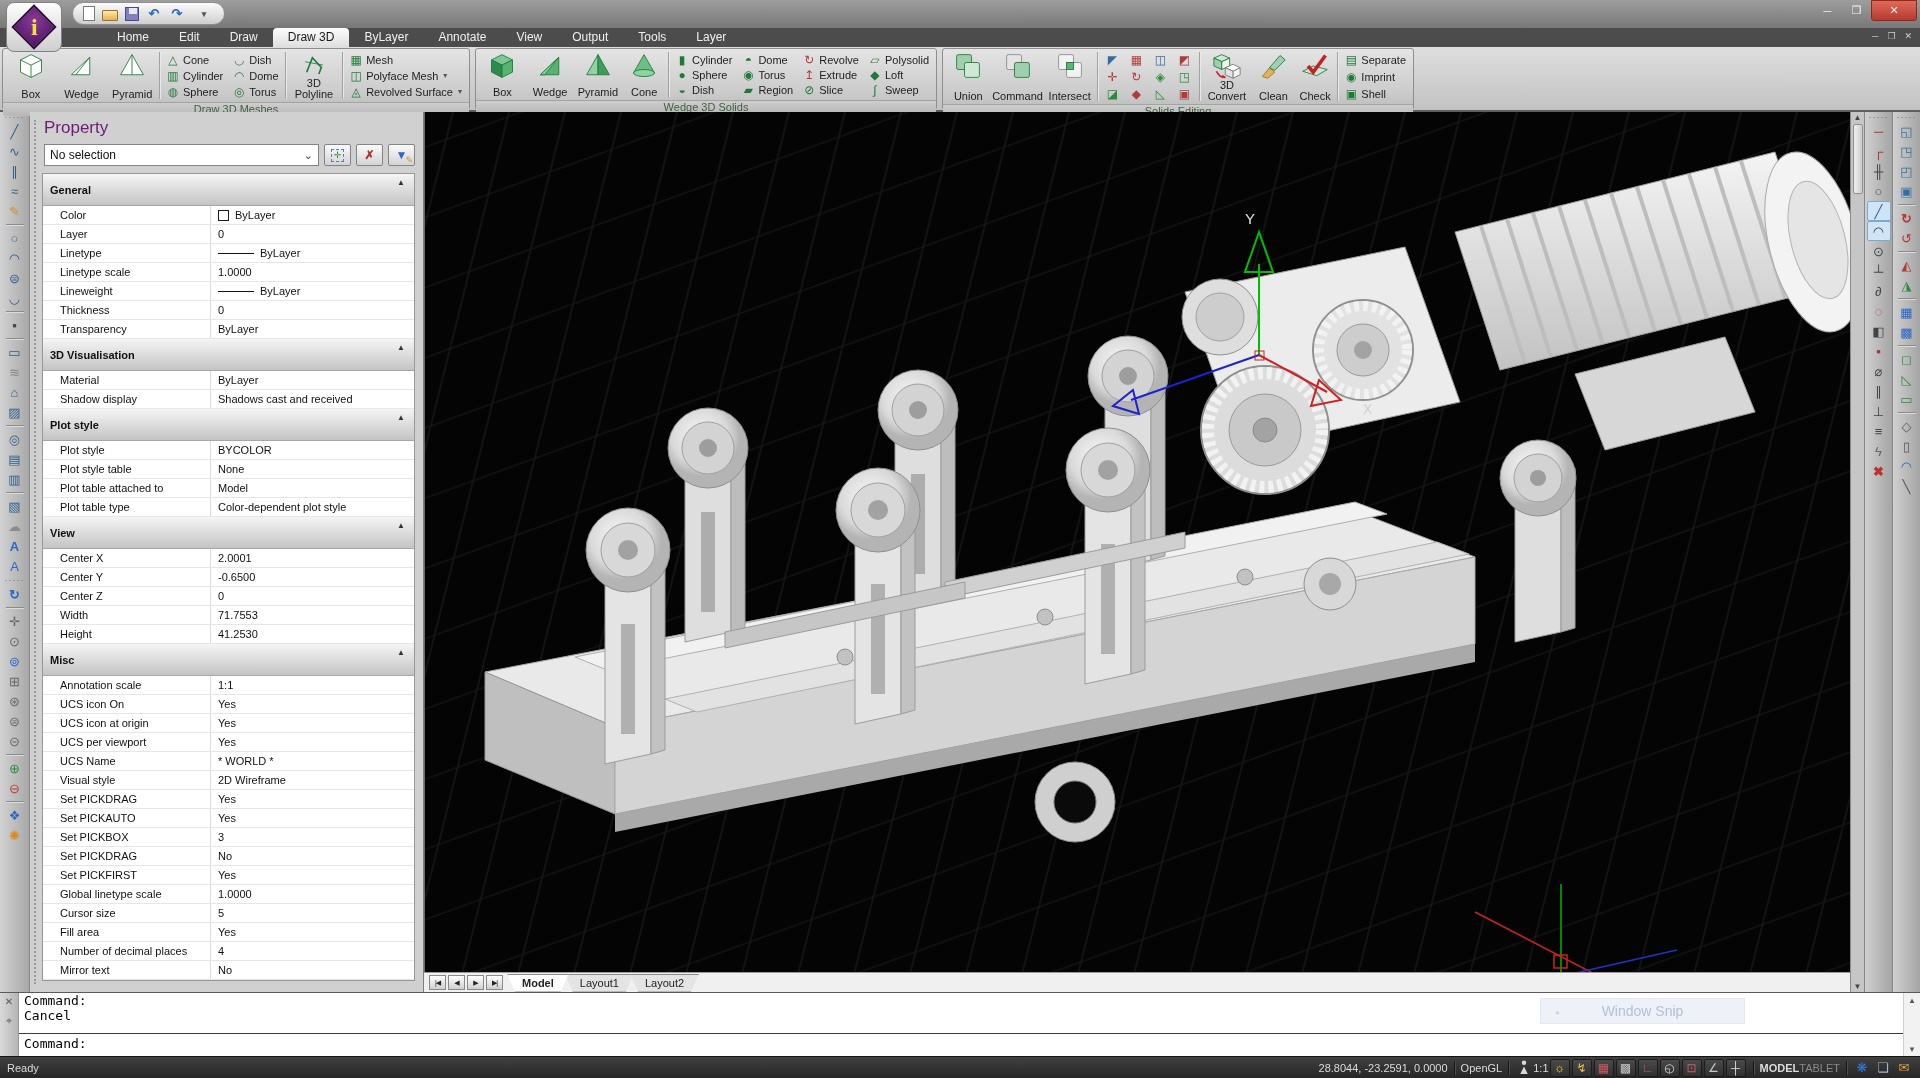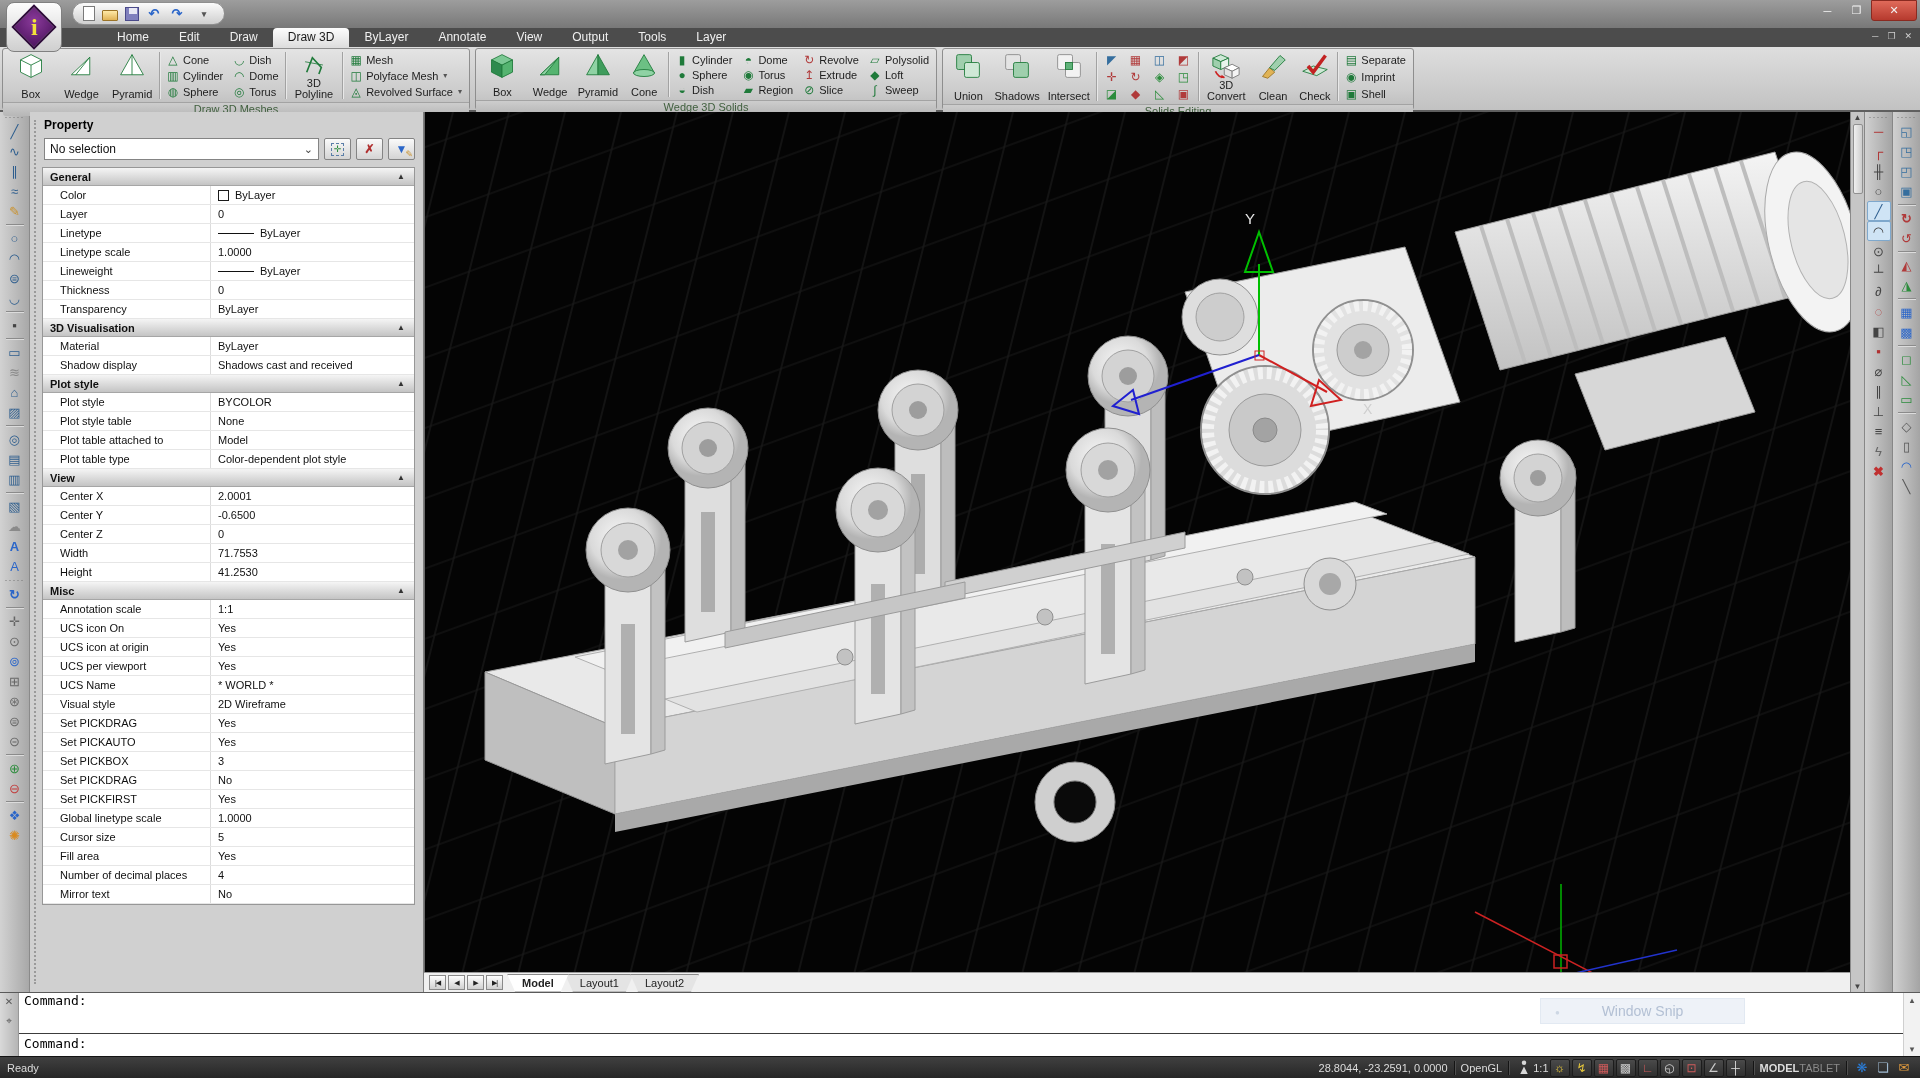--- a/index.html
+++ b/index.html
@@ -55,31 +55,31 @@
   .tbi.bold{font-weight:bold;}
   .tbi.sep{height:7px;}
   .tbi.sep::after{content:"";width:18px;border-top:1px solid #8b8b8b;box-shadow:0 1px 0 #dcdcdc;}
   .tbi.grip{height:8px;}
   .tbi.grip::after{content:"·····";color:#6f6f6f;font-size:9px;letter-spacing:1px;line-height:4px;}
   .tbi.hl{background:#cfe4f5;border:1px solid #7fa8cc;border-radius:2px;}
 
   
   .prop{width:394px;background:#d0d0d0;border-right:1px solid #7f7f7f;display:flex;flex-direction:column;padding:3px 6px 0 12px;position:relative;flex:none;}
   .prop::before{content:"";position:absolute;left:4px;top:8px;bottom:8px;width:3px;border-left:2px dotted #9a9a9a;}
-  .ptitle{font-weight:bold;font-size:12px;color:#000000;padding:3px 0 6px 2px;}
+  .ptitle{font-weight:normal;font-size:17px;color:#701a75;padding:3px 0 6px 2px;}
   .pselrow{display:flex;gap:5px;margin:0 2px 7px 2px;}
   .pselect{flex:1;height:22px;background:#fff;border:1px solid #848484;font-size:12px;display:flex;align-items:center;justify-content:space-between;padding:0 5px;color:#111;}
   .pselect .chev{color:#444;font-size:11px;}
   .pbtn{width:27px;height:22px;background:linear-gradient(#fafafa,#d4d4d4);border:1px solid #848484;border-radius:2px;display:flex;align-items:center;justify-content:center;font-size:12px;position:relative;}
   .pbtn .ov{position:absolute;right:1px;bottom:0;font-size:9px;}
   .ptable{background:#fff;border:1px solid #979797;margin-right:2px;}
   .prow{display:flex;height:19px;background:#fff;border-bottom:1px solid #e6e6e6;font-size:11px;align-items:center;}
   .prow .pl{width:168px;padding-left:17px;color:#101010;align-self:stretch;display:flex;align-items:center;border-right:1px solid #dcdcdc;white-space:nowrap;overflow:hidden;}
   .prow .pv{flex:1;padding-left:7px;display:flex;align-items:center;gap:6px;color:#101010;white-space:nowrap;overflow:hidden;}
-  .prow.hdr{height:18px;background:linear-gradient(#f5f5f5,#c4c4c4);font-weight:bold;border-bottom:1px solid #a6a6a6;position:relative;}
+  .prow.hdr{height:32px;background:linear-gradient(#f5f5f5,#c4c4c4);font-weight:bold;border-bottom:1px solid #a6a6a6;position:relative;}
   .prow.hdr .pl{width:auto;border-right:none;padding-left:7px;}
   .prow.hdr::after{content:"▲";position:absolute;right:9px;top:4px;font-size:8px;color:#333;}
   .pre{display:none;}
   .pre.sw{display:inline-block;width:11px;height:11px;background:#fff;border:1px solid #1a1a1a;}
   .pre.ln{display:inline-block;width:36px;border-top:1px solid #111;}
 
   
   .vpcol{flex:1;display:flex;flex-direction:column;min-width:0;}
   .viewport{flex:1;background:#030303;position:relative;overflow:hidden;border-left:1px solid #6a6a6a;}
   .viewport svg{position:absolute;left:0;top:0;}
@@ -339,21 +339,21 @@
               <rect x="3" y="3" width="17" height="17" rx="2" fill="#9fcfad" stroke="#1f7a3a"></rect>
               <rect x="12" y="12" width="17" height="17" rx="2" fill="#cfe8d6" stroke="#1f7a3a"></rect>
             </svg>
           <span>Union</span>
         </div>
         <div class="bigbtn" style="width:50px">
           <svg width="28" height="28" viewBox="0 0 32 32">
               <rect x="3" y="3" width="17" height="17" rx="2" fill="#e4e4e4" stroke="#8a8a8a"></rect>
               <rect x="12" y="12" width="17" height="17" rx="2" fill="#9fcfad" stroke="#1f7a3a"></rect>
             </svg>
-          <span>Shadows</span>
+          <span>Command</span>
         </div>
         <div class="bigbtn" style="width:50px">
           <svg width="28" height="28" viewBox="0 0 32 32">
               <rect x="3" y="3" width="17" height="17" rx="2" fill="#f2f2f2" stroke="#8a8a8a"></rect>
               <rect x="12" y="12" width="17" height="17" rx="2" fill="#f2f2f2" stroke="#8a8a8a"></rect>
               <rect x="12" y="12" width="8" height="8" fill="#5fb27a" stroke="#1f7a3a"></rect>
             </svg>
           <span>Intersect</span>
         </div>
         <div class="vsep"></div>
@@ -943,20 +943,21 @@
   </div>
 
   <div class="cmd">
     <div class="cmdgutter">
       <span>✕</span>
       <span>⌖</span>
     </div>
     <div class="cmdmain">
       <div class="cmdhist">
         <div>Command:</div>
+          <div>Cancel</div>
       </div>
       <div class="cmdline">Command:</div>
     </div>
     <div class="cmdscroll">
       <span>▴</span>
       <span>▾</span>
     </div>
     <div class="snip">Window Snip</div>
   </div>
 

